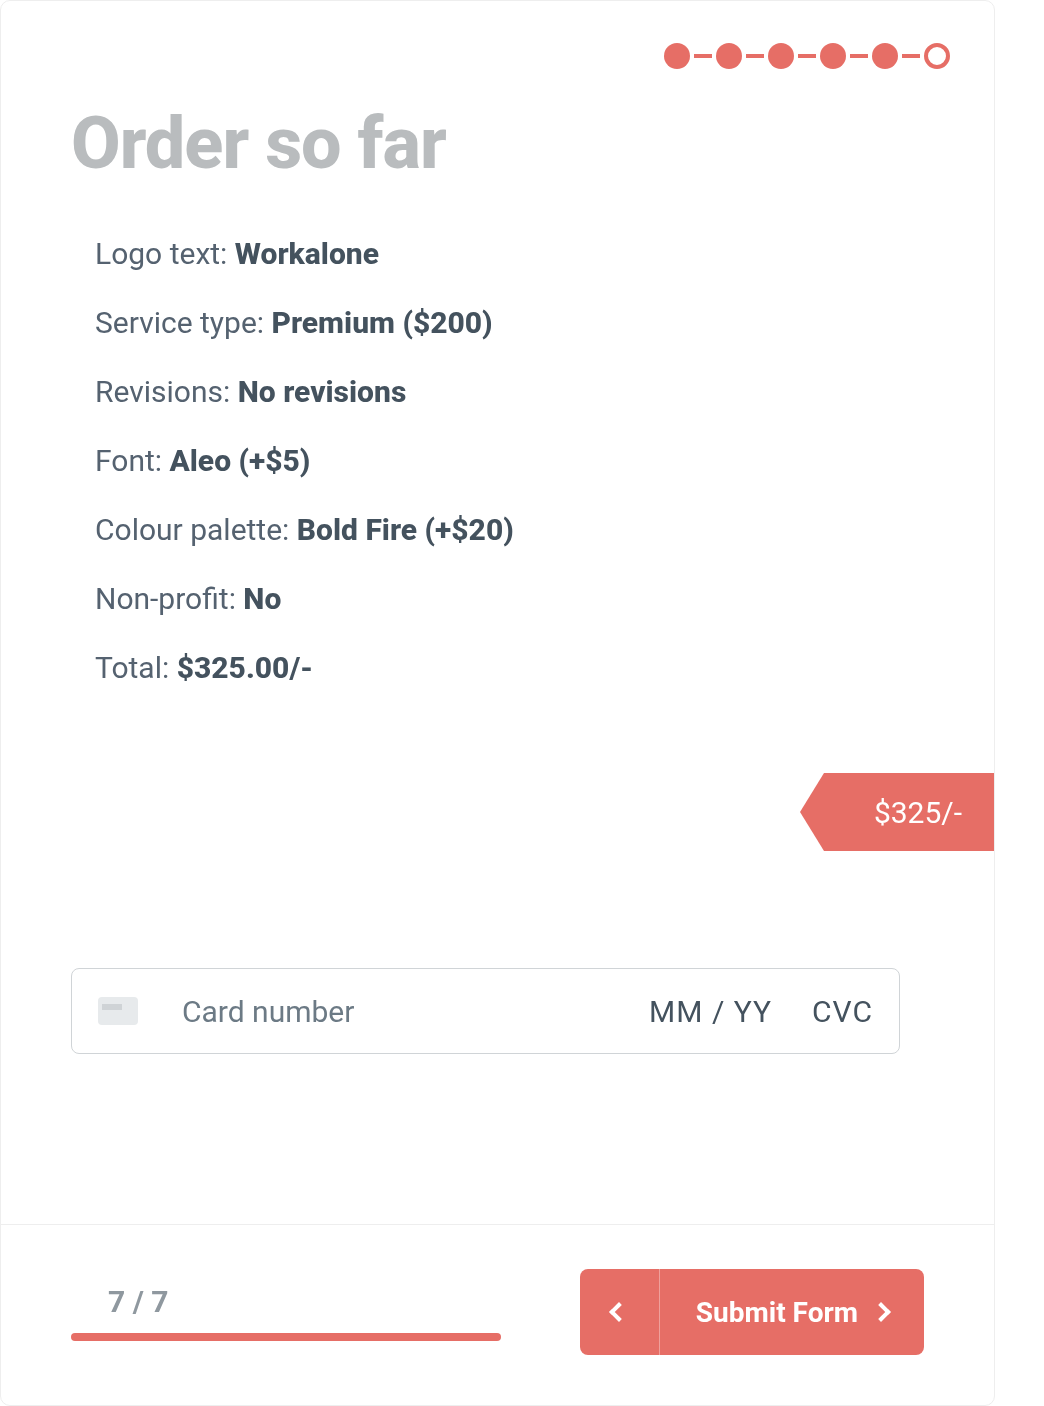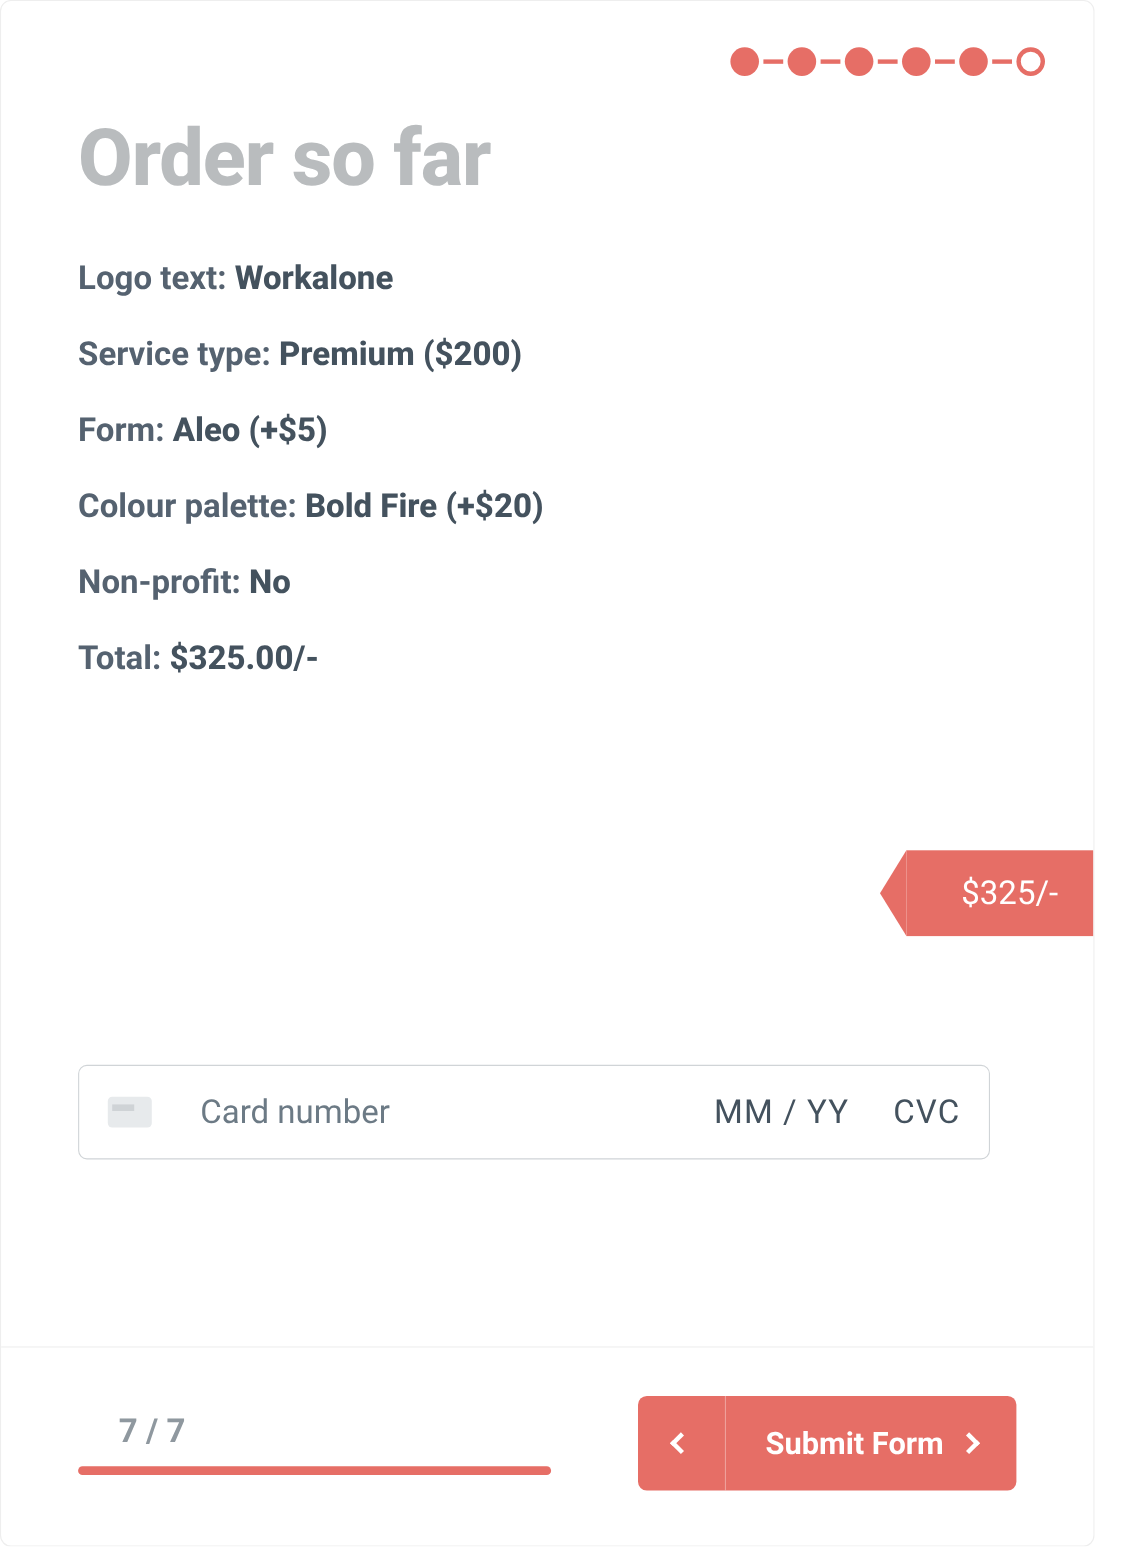--- a/index.html
+++ b/index.html
@@ -57,21 +57,21 @@
     letter-spacing: -1px;
     margin-bottom: 48px;
   }
   .line {
     font-size: 30px;
     color: #556270;
     line-height: 1.3;
     margin-bottom: 30px;
     font-weight: 500;
   }
-  .line .label { font-weight: 700; }
+  .line .label { font-weight: 400; margin-left: 24px; }
   .line .value { font-weight: 800; color: #44525e; }
   
   .price-tag {
     position: absolute;
     right: 0;
     top: 772px;
     height: 78px;
     background: #e66e66;
     color: #fff;
     font-size: 30px;
@@ -208,21 +208,24 @@
   <div class="content">
     <h1>Order so far</h1>
 
     <div class="line">
       <span class="label">Logo text: </span><span class="value">Workalone</span>
     </div>
     <div class="line">
       <span class="label">Service type: </span><span class="value">Premium ($200)</span>
     </div>
     <div class="line">
-      <span class="label">Form: </span><span class="value">Aleo (+$5)</span>
+      <span class="label">Revisions: </span><span class="value">No revisions</span>
+    </div>
+    <div class="line">
+      <span class="label">Font: </span><span class="value">Aleo (+$5)</span>
     </div>
     <div class="line">
       <span class="label">Colour palette: </span><span class="value">Bold Fire (+$20)</span>
     </div>
     <div class="line">
       <span class="label">Non-profit: </span><span class="value">No</span>
     </div>
     <div class="line">
       <span class="label">Total: </span><span class="value">$325.00/-</span>
     </div>

